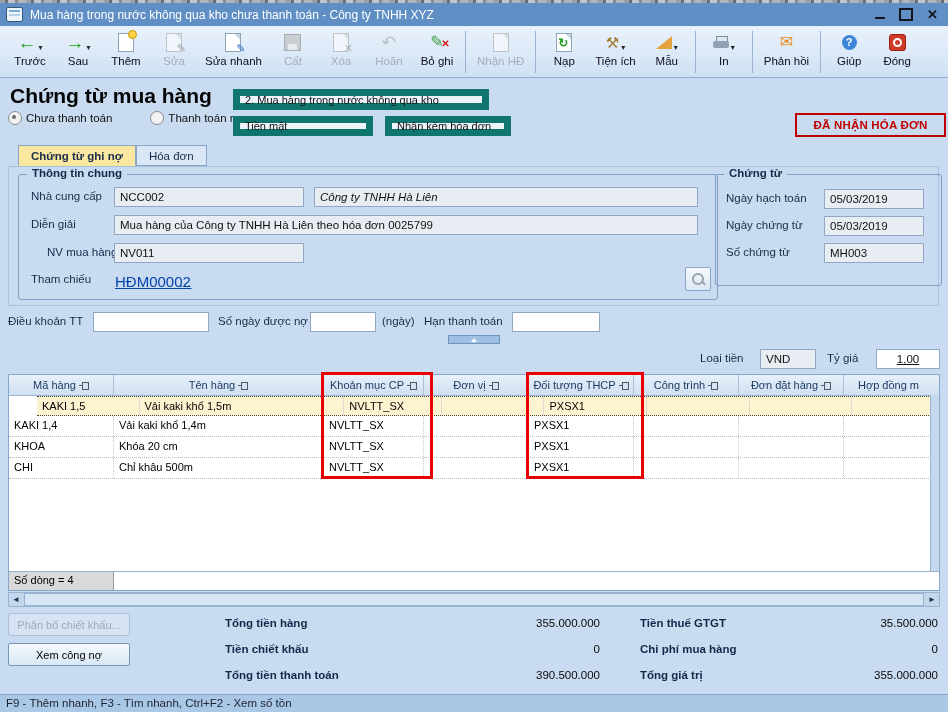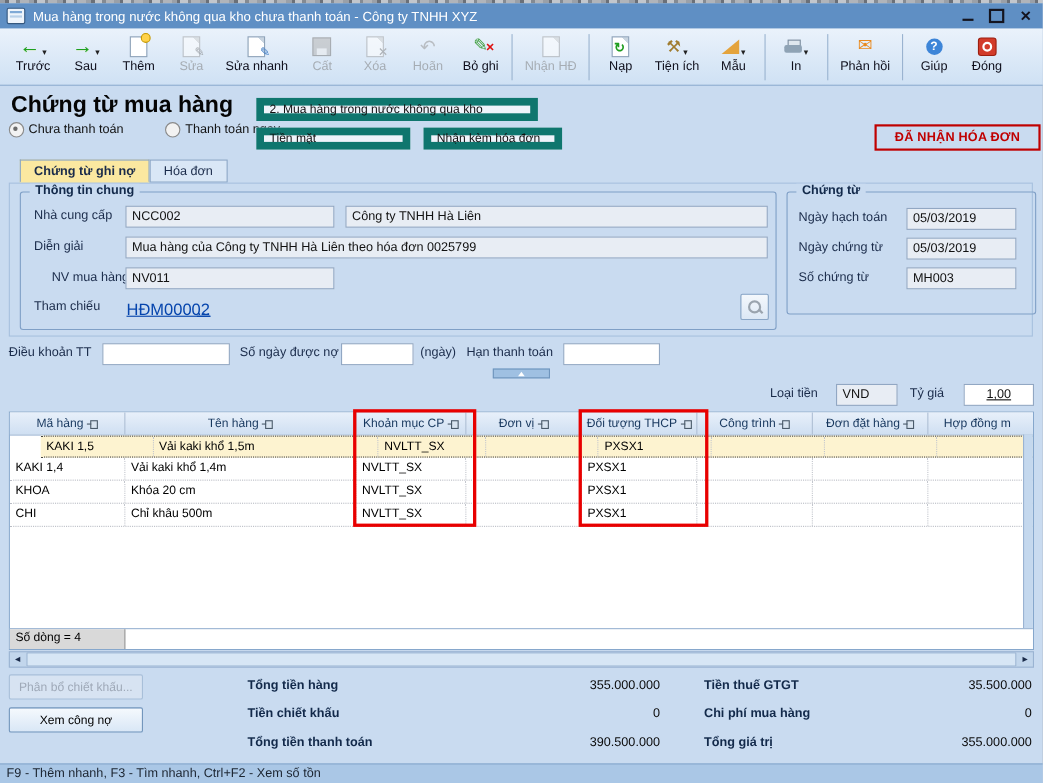--- a/index.html
+++ b/index.html
@@ -281,25 +281,25 @@
   <div class="combo" style="left:385px;top:116px;width:126px;height:20px;">Nhận kèm hóa đơn</div>
 
   <div class="stamp">ĐÃ NHẬN HÓA ĐƠN</div>
 
   <div class="maintabs">
     <div class="mtab active">Chứng từ ghi nợ</div>
     <div class="mtab">Hóa đơn</div>
   </div>
   <div class="tabpanel"></div>
 
-  <div class="group" style="left:18px;top:174px;width:686px;height:124px;">
+  <div class="group" style="left:18px;top:174px;width:686px;height:124px;padding-left:12px;">
     <div class="legend">Thông tin chung</div>
     <div class="flabel" style="left:12px;top:15px;">Nhà cung cấp</div>
     <div class="field" style="left:95px;top:12px;width:190px;">NCC002</div>
-    <div class="field" style="left:295px;top:12px;width:384px;">Công ty TNHH Hà Liên</div>
+    <div class="field" style="left:295px;top:12px;width:384px;font-style:italic;">Công ty TNHH Hà Liên</div>
     <div class="flabel" style="left:12px;top:43px;">Diễn giải</div>
     <div class="field" style="left:95px;top:40px;width:584px;">Mua hàng của Công ty TNHH Hà Liên theo hóa đơn 0025799</div>
     <div class="flabel" style="left:28px;top:71px;">NV mua hàng</div>
     <div class="field" style="left:95px;top:68px;width:190px;">NV011</div>
     <div class="flabel" style="left:12px;top:98px;">Tham chiếu</div>
     <a class="reflink" style="position:absolute;left:96px;top:98px;">HĐM00002</a>
     <a class="reflink" style="position:absolute;left:160px;top:98px;">...</a>
     <div class="lookup-btn" style="right:6px;top:92px;">
       <span class="mag"></span>
     </div>

